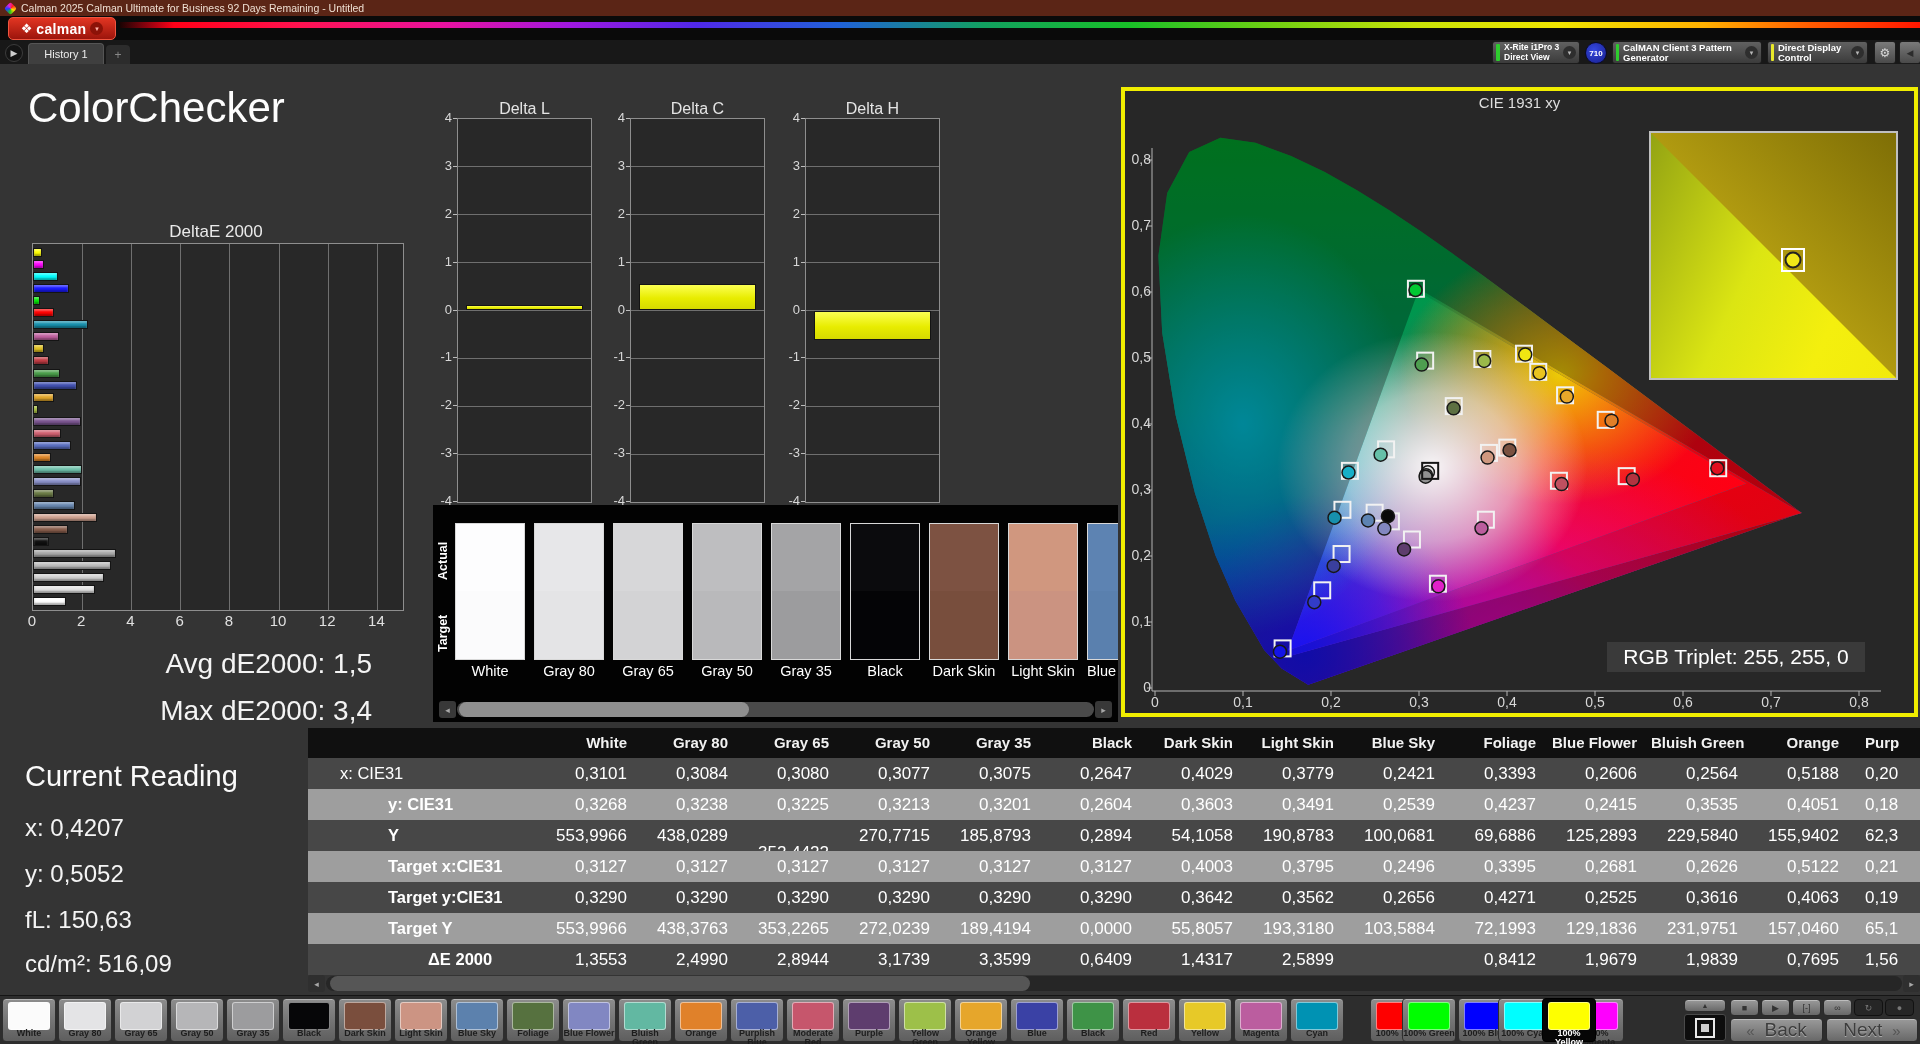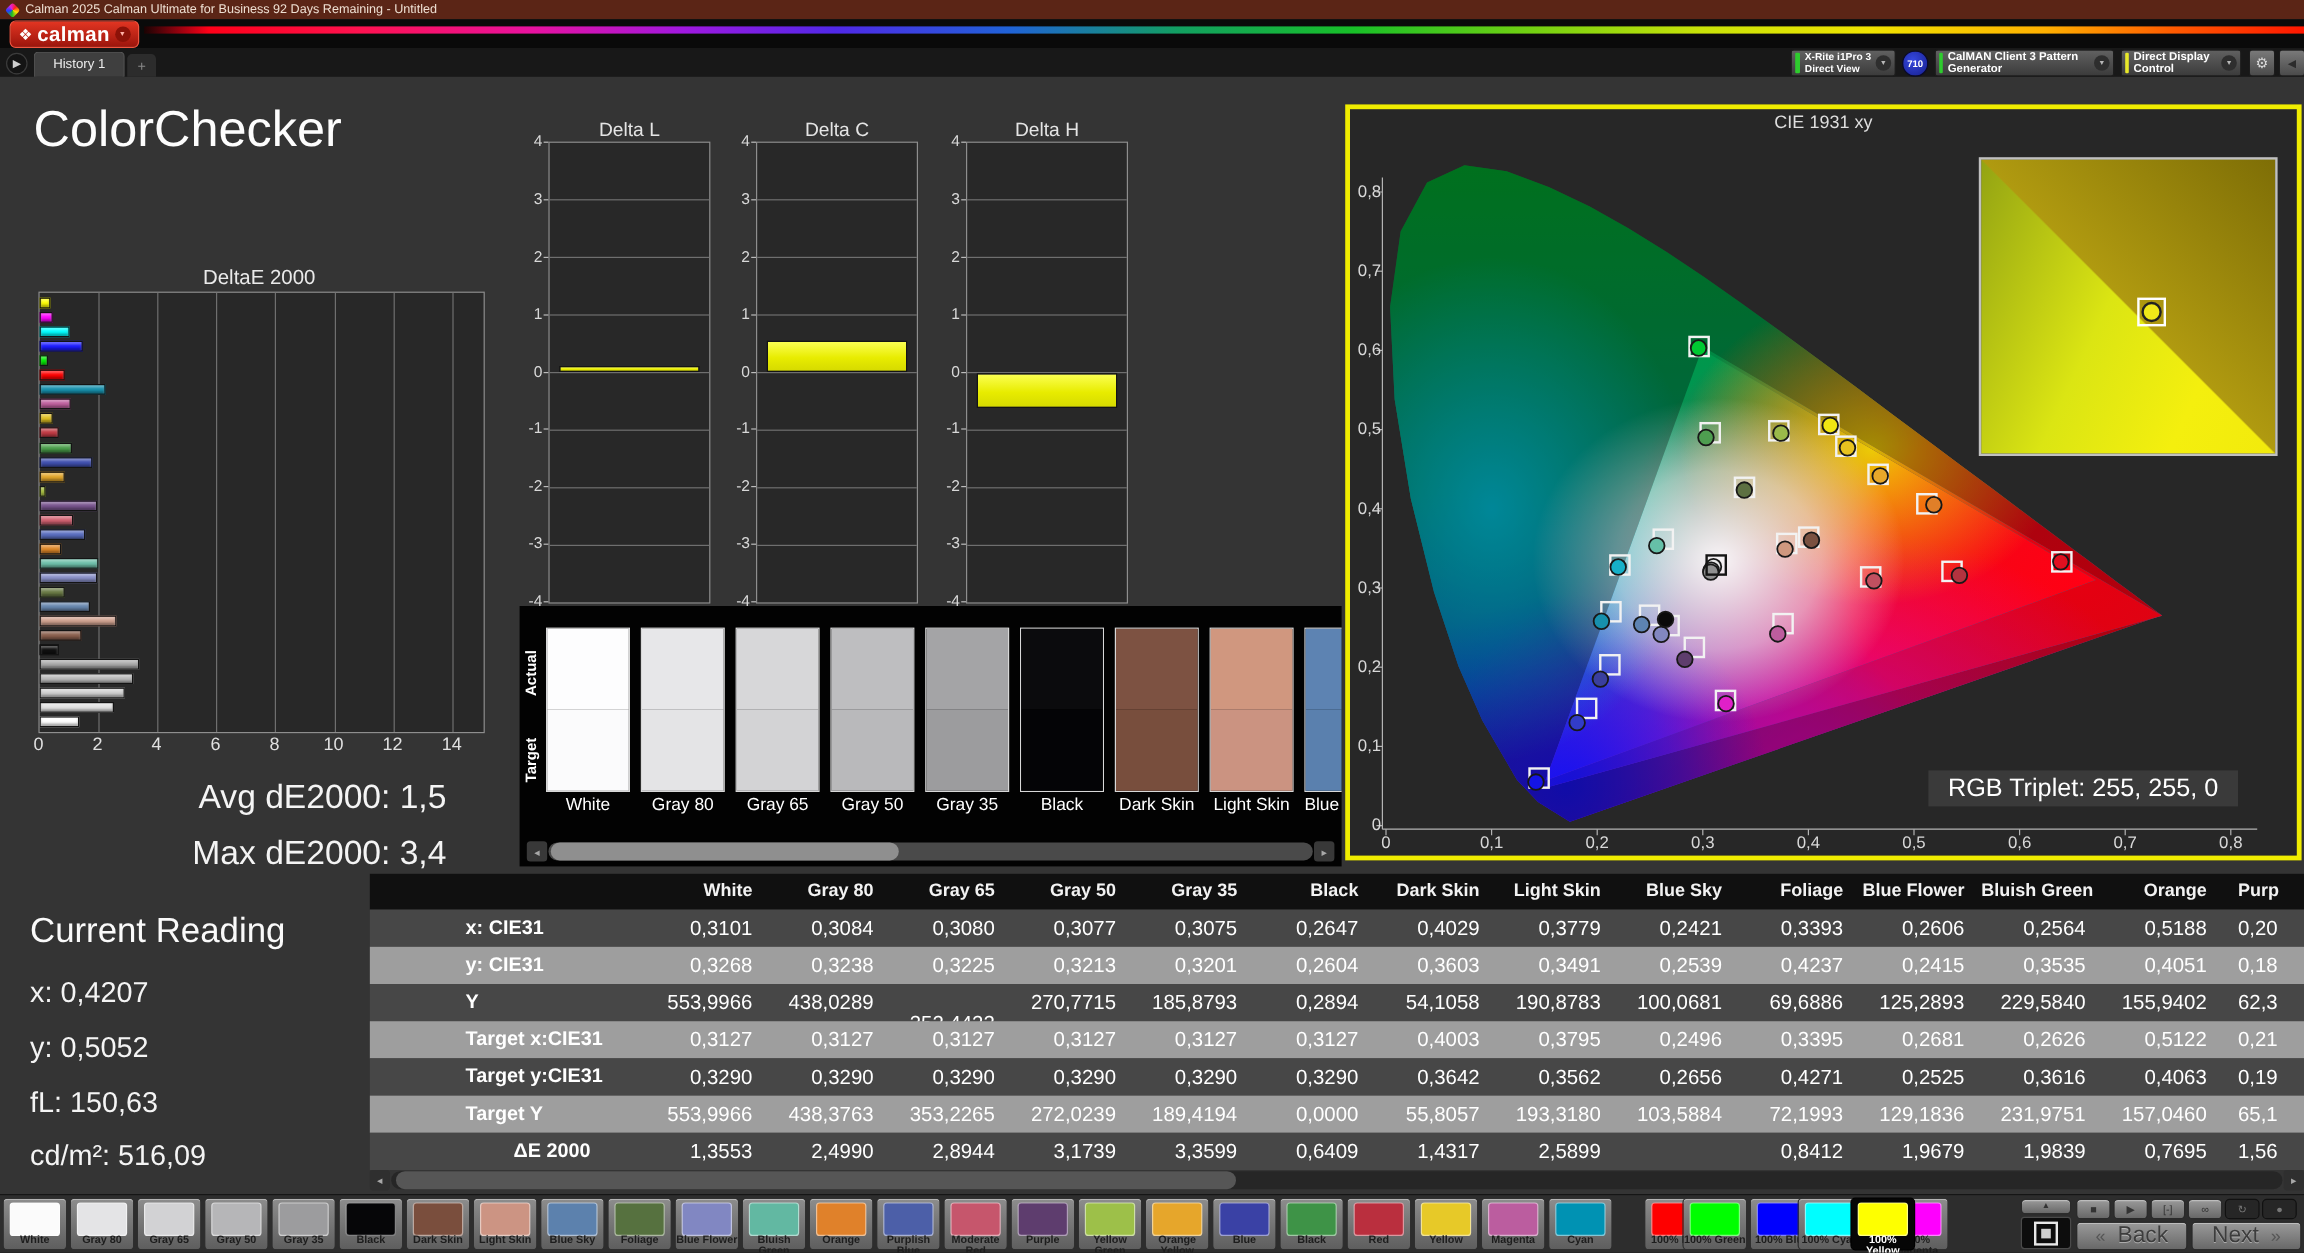--- a/index.html
+++ b/index.html
@@ -11,21 +11,21 @@
   #title-diamond{width:9px;height:9px;border-radius:2px;transform:rotate(45deg);
 :    background:conic-gradient(#ff2020,#ffe000,#20c020,#2040ff,#e020e0,#ff2020);}
   #title-diamond{background:conic-gradient(#ff2020,#ffe000,#20c020,#2040ff,#e020e0,#ff2020);}
   #titlebar-text{font-size:10.5px;color:#eedfd2;}
   
   #appbar{position:absolute;left:0;top:16px;width:1920px;height:24px;background:#0a0a0a;}
   #logo-btn{position:absolute;left:8px;top:17px;width:108px;height:23px;border-radius:5px;
             background:linear-gradient(#e23522,#9c150c);border:1px solid #f05540;box-sizing:border-box;
             display:flex;align-items:center;justify-content:center;gap:4px;cursor:pointer;}
   #logo-glyph{font-size:13px;color:#fff;}
-  #logo-text{font-size:17px;font-weight:bold;color:#fff;letter-spacing:.3px;}
+  #logo-text{font-size:14px;font-weight:bold;color:#fff;letter-spacing:.3px;}
   #logo-caret{width:13px;height:13px;border-radius:50%;background:#8c1208;color:#ffb1a8;
               font-size:6px;display:flex;align-items:center;justify-content:center;}
   #rainbow-strip{position:absolute;left:120px;top:22px;width:1800px;height:6px;
     background:linear-gradient(90deg,#1a0303 0%,#ff0018 3%,#ff1250 10%,#e812a0 18%,#a018e0 25%,
       #5028e8 32%,#2062d8 40%,#12a060 48%,#18c028 56%,#70d012 64%,#c8e208 72%,#f0e400 80%,
       #ffb000 88%,#ff5a00 94%,#ff1600 100%);}
   
   #tabrow{position:absolute;left:0;top:40px;width:1920px;height:24px;background:#181818;}
   #hist-back{position:absolute;left:5px;top:44px;width:18px;height:18px;border-radius:50%;
              background:#141414;border:1px solid #3c3c3c;color:#cfcfcf;font-size:9px;
@@ -572,21 +572,21 @@
           <div class="tcell" style="width: 101px;">Dark Skin</div>
           <div class="tcell" style="width: 101px;">Light Skin</div>
           <div class="tcell" style="width: 101px;">Blue Sky</div>
           <div class="tcell" style="width: 101px;">Foliage</div>
           <div class="tcell" style="width: 101px;">Blue Flower</div>
           <div class="tcell" style="width: 101px;">Bluish Green</div>
           <div class="tcell" style="width: 101px;">Orange</div>
           <div class="tcell" style="width: 67px; text-align: left; padding-left: 12px; padding-right: 0px;">Purp</div>
         </div>
         <div class="trow" style="height: 31px; line-height: 31px; color: rgb(255, 255, 255); background: rgb(71, 71, 71);">
-          <div class="tcell" style="width: 232px; text-align: left; padding-left: 80px; font-weight: bold; font-size: 16.5px;">x: CIE31</div>
+          <div class="tcell" style="width: 232px; text-align: left; padding-left: 32px; font-weight: normal; font-size: 16.5px;">x: CIE31</div>
           <div class="tcell" style="width: 101px;">0,3101</div>
           <div class="tcell" style="width: 101px;">0,3084</div>
           <div class="tcell" style="width: 101px;">0,3080</div>
           <div class="tcell" style="width: 101px;">0,3077</div>
           <div class="tcell" style="width: 101px;">0,3075</div>
           <div class="tcell" style="width: 101px;">0,2647</div>
           <div class="tcell" style="width: 101px;">0,4029</div>
           <div class="tcell" style="width: 101px;">0,3779</div>
           <div class="tcell" style="width: 101px;">0,2421</div>
           <div class="tcell" style="width: 101px;">0,3393</div>

